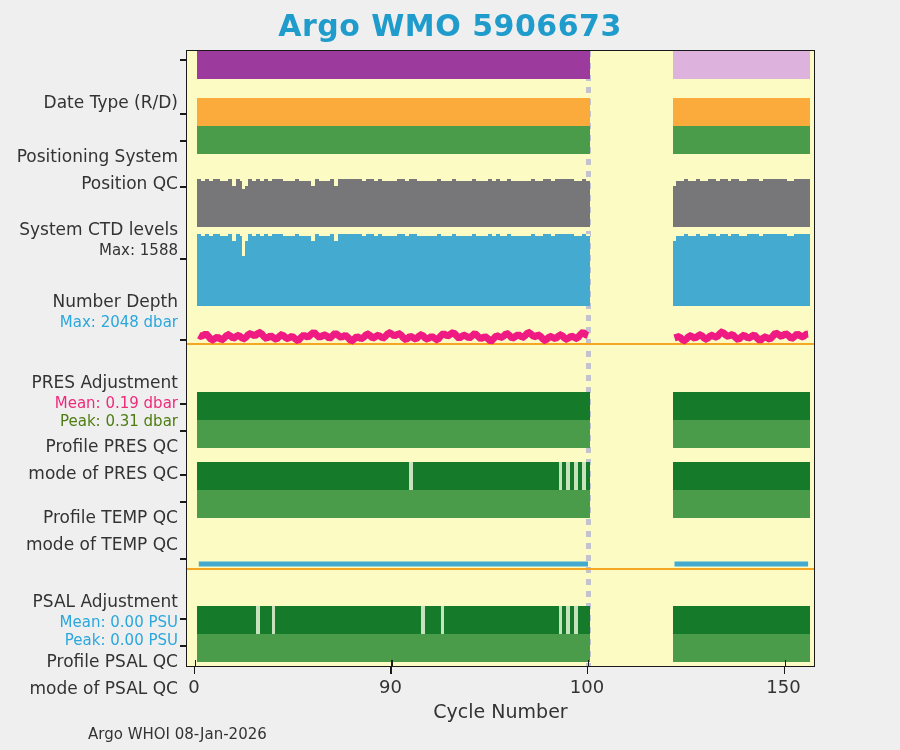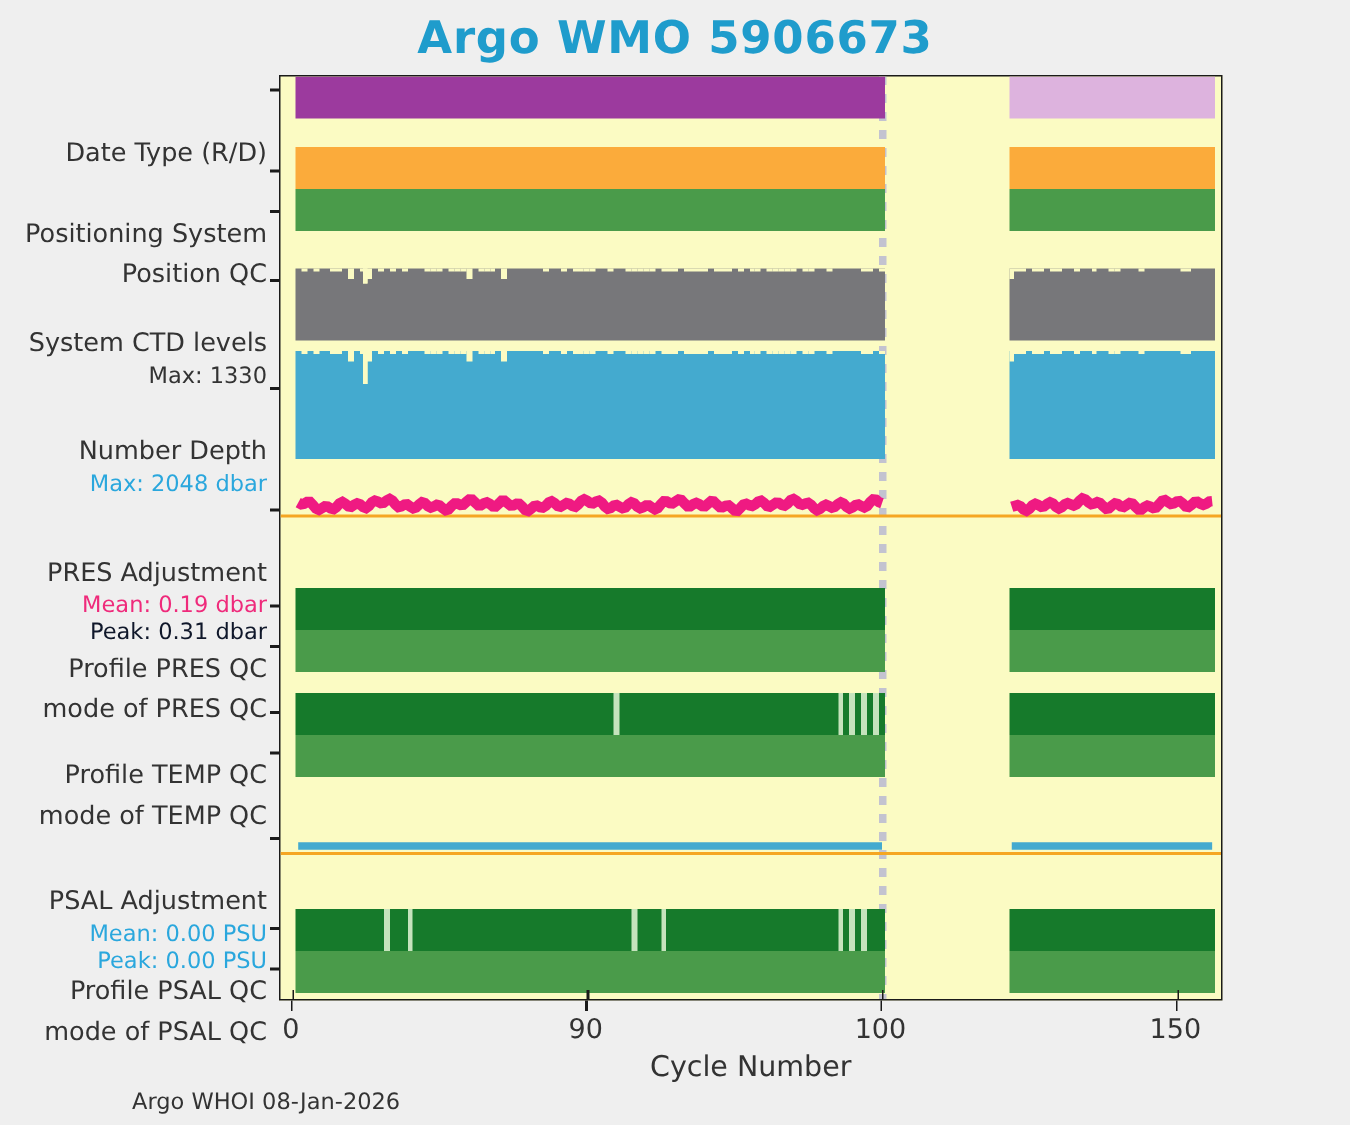--- a/index.html
+++ b/index.html
@@ -340,28 +340,28 @@
 
 <div id="label-host">
     <div class="row-label" style="top: 50px;">Date Type (R/D)</div>
     <div class="ytick" style="top: 59px;"></div>
     <div class="row-label" style="top: 104px;">Positioning System</div>
     <div class="ytick" style="top: 113px;"></div>
     <div class="row-label" style="top: 131px;">Position QC</div>
     <div class="ytick" style="top: 140px;"></div>
     <div class="row-label" style="top: 177px;">System CTD levels</div>
     <div class="ytick" style="top: 186px;"></div>
-    <div class="row-label sub" style="top: 198px; color: rgb(51, 51, 51);">Max: 1330</div>
+    <div class="row-label sub" style="top: 198px; color: rgb(51, 51, 51);">Max: 1588</div>
     <div class="row-label" style="top: 249px;">Number Depth</div>
     <div class="ytick" style="top: 258px;"></div>
     <div class="row-label sub" style="top: 270px; color: rgb(42, 167, 221);">Max: 2048 dbar</div>
     <div class="row-label" style="top: 330px;">PRES Adjustment</div>
     <div class="ytick" style="top: 339px;"></div>
     <div class="row-label sub" style="top: 351px; color: rgb(239, 42, 123);">Mean: 0.19 dbar</div>
-    <div class="row-label sub" style="top: 369px; color: #0f172a;">Peak: 0.31 dbar</div>
+    <div class="row-label sub" style="top: 369px; color: #4d7c0f;">Peak: 0.31 dbar</div>
     <div class="row-label" style="top: 394px;">Profile PRES QC</div>
     <div class="ytick" style="top: 403px;"></div>
     <div class="row-label" style="top: 421px;">mode of PRES QC</div>
     <div class="ytick" style="top: 430px;"></div>
     <div class="row-label" style="top: 465px; text-align: right;">Profile TEMP QC</div>
     <div class="ytick" style="top: 474px;"></div>
     <div class="row-label" style="top: 492px;">mode of TEMP QC</div>
     <div class="ytick" style="top: 501px;"></div>
     <div class="row-label" style="top: 549px;">PSAL Adjustment</div>
     <div class="ytick" style="top: 558px;"></div>

